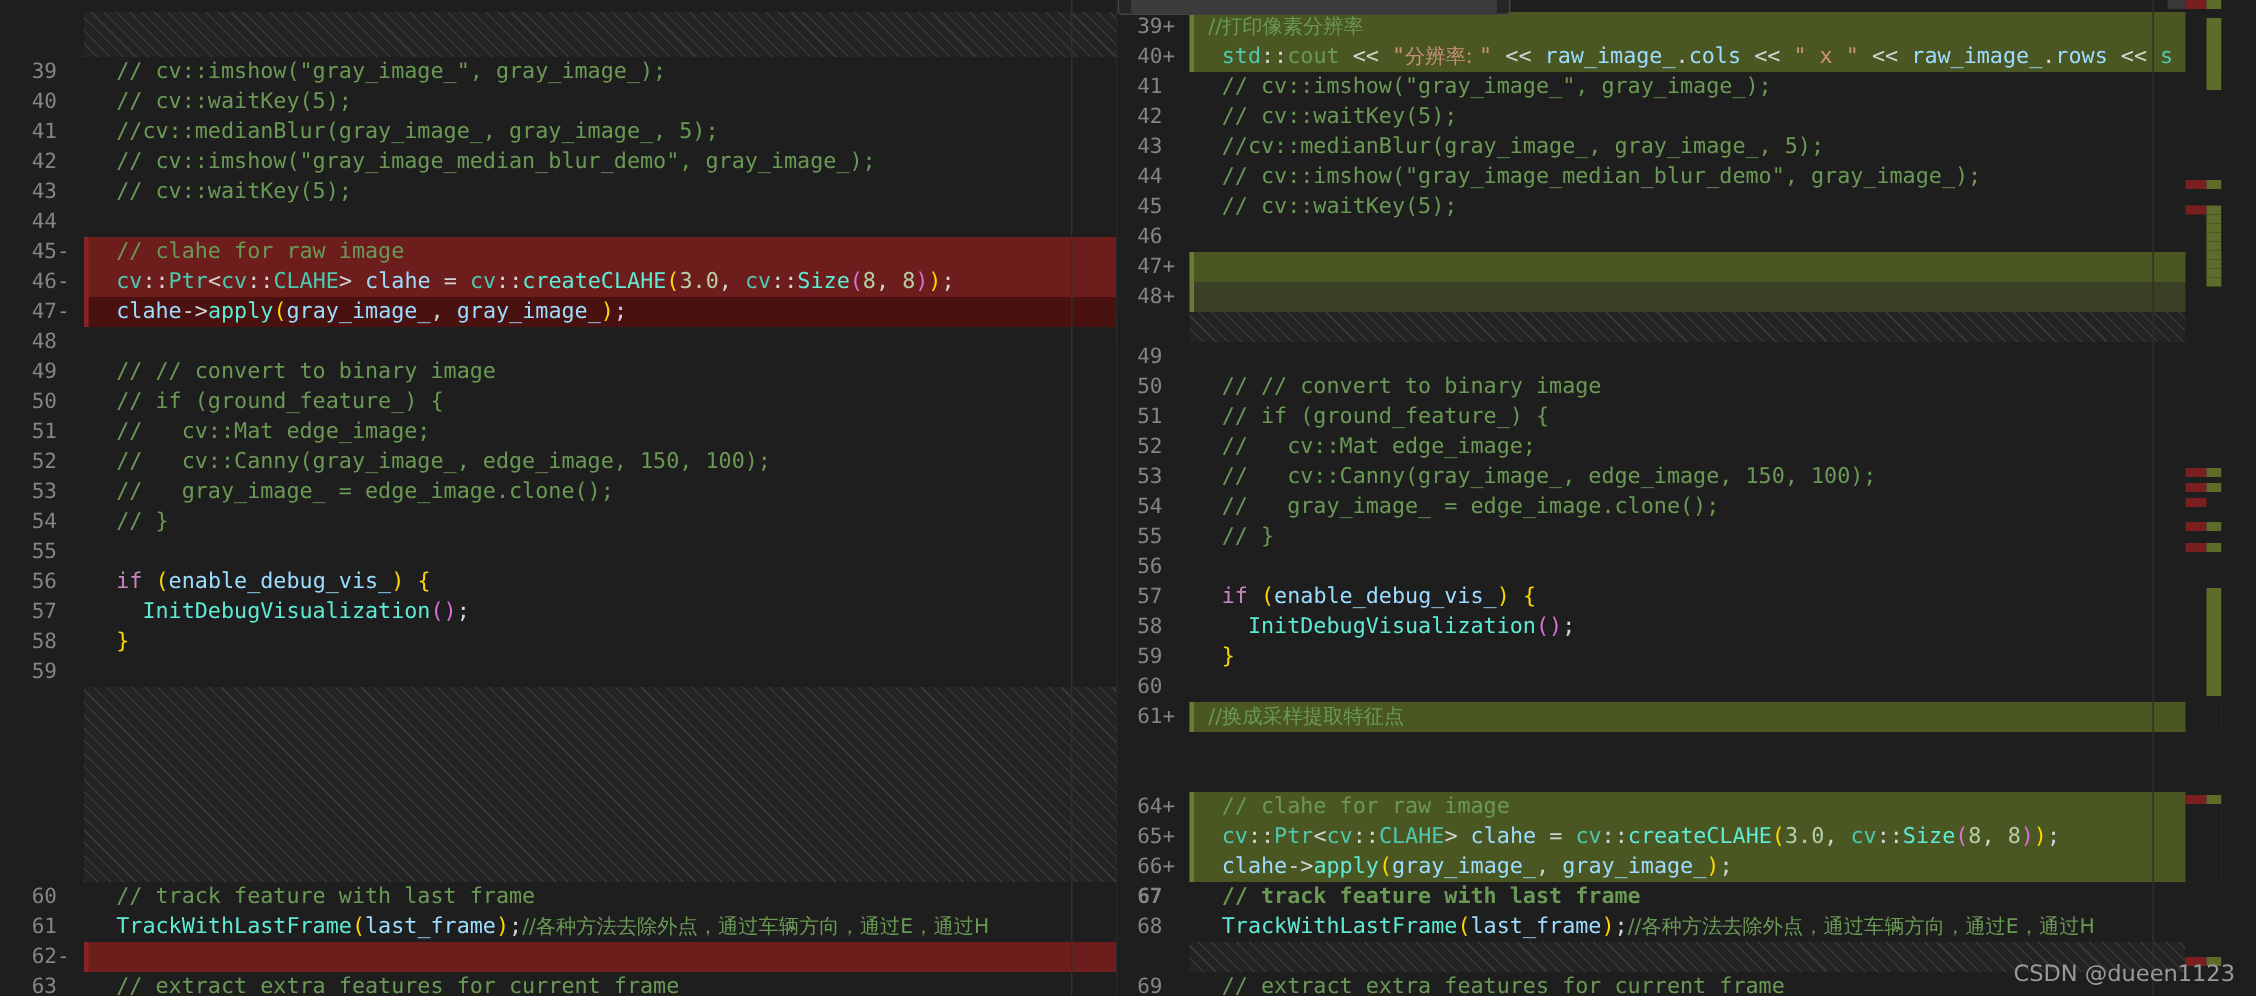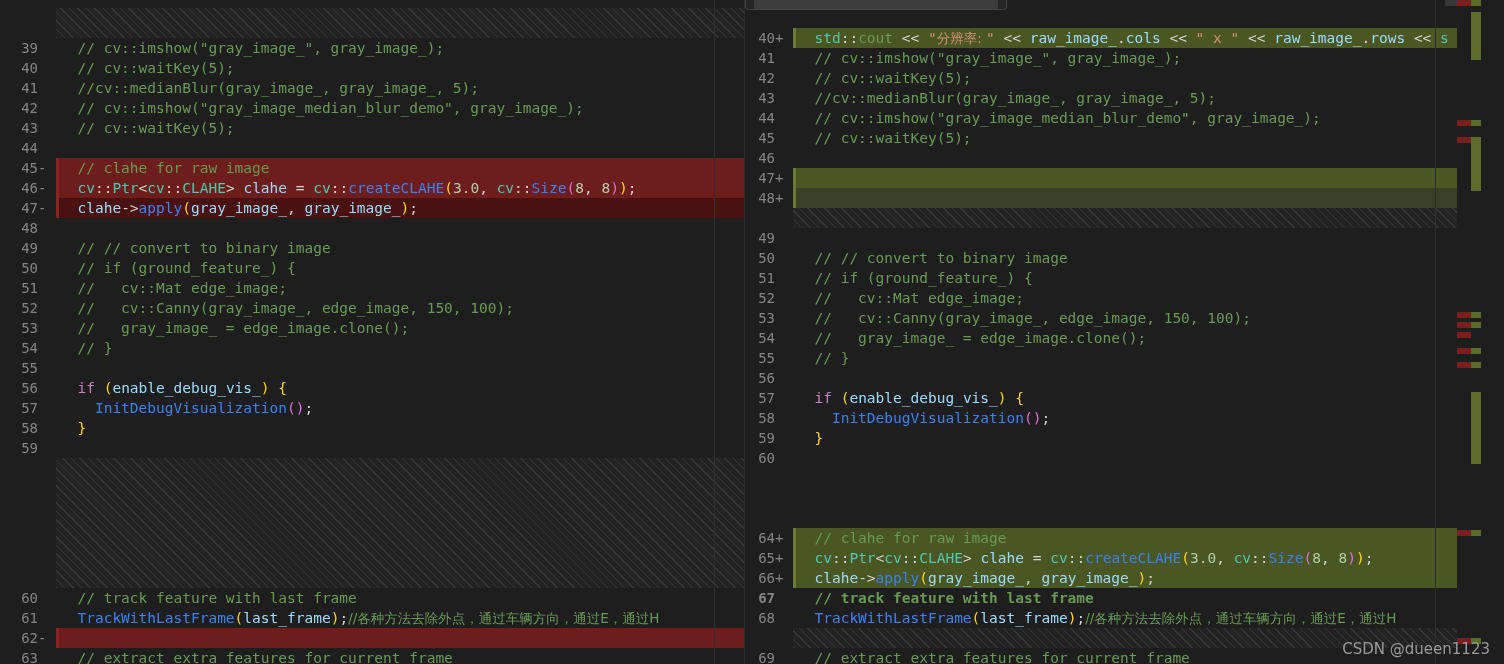--- a/index.html
+++ b/index.html
@@ -59,21 +59,21 @@
        rgba(0,0,0,0) 1px, rgba(0,0,0,0) 6px);
   }
   .pane-right .filler{left:48px;}
 
   
   .guideline{position:absolute;top:0;bottom:0;width:1px;background:#2f2f2f;z-index:6;}
 
   
   .c-com{color:#6A9955;}
   .c-type{color:#4EC9B0;}
-  .c-fn{color:#3b82f6;text-align:center;}
+  .c-fn{color:#5eead4;text-align:center;}
   .c-var{color:#9CDCFE;}
   .c-num{color:#B5CEA8;}
   .c-str{color:#CE9178;}
   .c-key{color:#C586C0;}
   .c-brace1{color:#FFD700;}
   .c-brace2{color:#DA70D6;}
   .c-plain{color:#d4d4d4;}
   .c-cn{font-family:"DejaVu Sans","Liberation Sans",sans-serif;font-size:13.5px;}
 
   
@@ -138,20 +138,21 @@
         <div class="row" style="top: 628px;"><div class="linebg bg-del"></div><div class="edgebar edge-del"></div><div class="gutter">62<span class="sign">-</span></div><div class="codetext"></div></div>
         <div class="row" style="top: 648px;"><div class="gutter">63<span class="sign"></span></div><div class="codetext"><span class="c-com">  // extract extra features for current frame</span></div></div>
       </div>
     <div class="guideline" style="left:714px;"></div>
   </div>
 
   <div class="pane-sep"></div>
 
   <div class="pane pane-right">
     <div class="code-area" id="right-rows">
+        <div class="row" style="top: 8px;"><div class="linebg bg-add"></div><div class="edgebar edge-add"></div><div class="gutter">39<span class="sign">+</span></div><div class="codetext"><span class="c-com c-cn">  //打印像素分辨率</span></div></div>
         <div class="row" style="top: 28px;"><div class="linebg bg-add"></div><div class="edgebar edge-add"></div><div class="gutter">40<span class="sign">+</span></div><div class="codetext"><span class="c-plain">  </span><span class="c-type">std</span><span class="c-plain">::</span><span class="c-com">cout</span><span class="c-plain"> &lt;&lt; </span><span class="c-str">"</span><span class="c-str c-cn">分辨率: </span><span class="c-str">"</span><span class="c-plain"> &lt;&lt; </span><span class="c-var">raw_image_</span><span class="c-plain">.</span><span class="c-var">cols</span><span class="c-plain"> &lt;&lt; </span><span class="c-str">" x "</span><span class="c-plain"> &lt;&lt; </span><span class="c-var">raw_image_</span><span class="c-plain">.</span><span class="c-var">rows</span><span class="c-plain"> &lt;&lt; </span><span class="c-type">s</span></div></div>
         <div class="row" style="top: 48px;"><div class="gutter">41<span class="sign"></span></div><div class="codetext"><span class="c-com">  // cv::imshow("gray_image_", gray_image_);</span></div></div>
         <div class="row" style="top: 68px;"><div class="gutter">42<span class="sign"></span></div><div class="codetext"><span class="c-com">  // cv::waitKey(5);</span></div></div>
         <div class="row" style="top: 88px;"><div class="gutter">43<span class="sign"></span></div><div class="codetext"><span class="c-com">  //cv::medianBlur(gray_image_, gray_image_, 5);</span></div></div>
         <div class="row" style="top: 108px;"><div class="gutter">44<span class="sign"></span></div><div class="codetext"><span class="c-com">  // cv::imshow("gray_image_median_blur_demo", gray_image_);</span></div></div>
         <div class="row" style="top: 128px;"><div class="gutter">45<span class="sign"></span></div><div class="codetext"><span class="c-com">  // cv::waitKey(5);</span></div></div>
         <div class="row" style="top: 148px;"><div class="gutter">46<span class="sign"></span></div><div class="codetext"></div></div>
         <div class="row" style="top: 168px;"><div class="linebg bg-add"></div><div class="edgebar edge-add"></div><div class="gutter">47<span class="sign">+</span></div><div class="codetext"></div></div>
         <div class="row" style="top: 188px;"><div class="linebg bg-add-dim"></div><div class="edgebar edge-add"></div><div class="gutter">48<span class="sign">+</span></div><div class="codetext"></div></div>
         <div class="filler" style="top: 208px; height: 20px;"></div>
@@ -160,20 +161,21 @@
         <div class="row" style="top: 268px;"><div class="gutter">51<span class="sign"></span></div><div class="codetext"><span class="c-com">  // if (ground_feature_) {</span></div></div>
         <div class="row" style="top: 288px;"><div class="gutter">52<span class="sign"></span></div><div class="codetext"><span class="c-com">  //   cv::Mat edge_image;</span></div></div>
         <div class="row" style="top: 308px;"><div class="gutter">53<span class="sign"></span></div><div class="codetext"><span class="c-com">  //   cv::Canny(gray_image_, edge_image, 150, 100);</span></div></div>
         <div class="row" style="top: 328px;"><div class="gutter">54<span class="sign"></span></div><div class="codetext"><span class="c-com">  //   gray_image_ = edge_image.clone();</span></div></div>
         <div class="row" style="top: 348px;"><div class="gutter">55<span class="sign"></span></div><div class="codetext"><span class="c-com">  // }</span></div></div>
         <div class="row" style="top: 368px;"><div class="gutter">56<span class="sign"></span></div><div class="codetext"></div></div>
         <div class="row" style="top: 388px;"><div class="gutter">57<span class="sign"></span></div><div class="codetext"><span class="c-plain">  </span><span class="c-key">if </span><span class="c-brace1">(</span><span class="c-var">enable_debug_vis_</span><span class="c-brace1">)</span><span class="c-plain"> </span><span class="c-brace1">{</span></div></div>
         <div class="row" style="top: 408px;"><div class="gutter">58<span class="sign"></span></div><div class="codetext"><span class="c-plain">    </span><span class="c-fn">InitDebugVisualization</span><span class="c-brace2">(</span><span class="c-brace2">)</span><span class="c-plain">;</span></div></div>
         <div class="row" style="top: 428px;"><div class="gutter">59<span class="sign"></span></div><div class="codetext"><span class="c-brace1">  }</span></div></div>
         <div class="row" style="top: 448px;"><div class="gutter">60<span class="sign"></span></div><div class="codetext"></div></div>
+        <div class="row" style="top: 468px;"><div class="linebg bg-add"></div><div class="edgebar edge-add"></div><div class="gutter">61<span class="sign">+</span></div><div class="codetext"><span class="c-com c-cn">  //换成采样提取特征点</span></div></div>
         <div class="row" style="top: 528px;"><div class="linebg bg-add"></div><div class="edgebar edge-add"></div><div class="gutter">64<span class="sign">+</span></div><div class="codetext"><span class="c-com">  // clahe for raw image</span></div></div>
         <div class="row" style="top: 548px;"><div class="linebg bg-add"></div><div class="edgebar edge-add"></div><div class="gutter">65<span class="sign">+</span></div><div class="codetext"><span class="c-plain">  </span><span class="c-type">cv</span><span class="c-plain">::</span><span class="c-type">Ptr</span><span class="c-plain">&lt;</span><span class="c-type">cv</span><span class="c-plain">::</span><span class="c-type">CLAHE</span><span class="c-plain">&gt; </span><span class="c-var">clahe </span><span class="c-plain">= </span><span class="c-type">cv</span><span class="c-plain">::</span><span class="c-fn">createCLAHE</span><span class="c-brace1">(</span><span class="c-num">3.0</span><span class="c-plain">, </span><span class="c-type">cv</span><span class="c-plain">::</span><span class="c-fn">Size</span><span class="c-brace2">(</span><span class="c-num">8</span><span class="c-plain">, </span><span class="c-num">8</span><span class="c-brace2">)</span><span class="c-brace1">)</span><span class="c-plain">;</span></div></div>
         <div class="row" style="top: 568px;"><div class="linebg bg-add"></div><div class="edgebar edge-add"></div><div class="gutter">66<span class="sign">+</span></div><div class="codetext"><span class="c-plain">  </span><span class="c-var">clahe</span><span class="c-plain">-&gt;</span><span class="c-fn">apply</span><span class="c-brace1">(</span><span class="c-var">gray_image_</span><span class="c-plain">, </span><span class="c-var">gray_image_</span><span class="c-brace1">)</span><span class="c-plain">;</span></div></div>
         <div class="row" style="top: 588px; font-weight: bold;"><div class="gutter">67<span class="sign"></span></div><div class="codetext"><span class="c-com">  // track feature with last frame</span></div></div>
         <div class="row" style="top: 608px;"><div class="gutter">68<span class="sign"></span></div><div class="codetext"><span class="c-plain">  </span><span class="c-fn">TrackWithLastFrame</span><span class="c-brace1">(</span><span class="c-var">last_frame</span><span class="c-brace1">)</span><span class="c-plain">;</span><span class="c-com c-cn">//各种方法去除外点，通过车辆方向，通过E，通过H</span></div></div>
         <div class="filler" style="top: 628px; height: 20px;"></div>
         <div class="row" style="top: 648px;"><div class="gutter">69<span class="sign"></span></div><div class="codetext"><span class="c-com">  // extract extra features for current frame</span></div></div>
       </div>
     <div class="guideline" style="left:690px;"></div>
 

